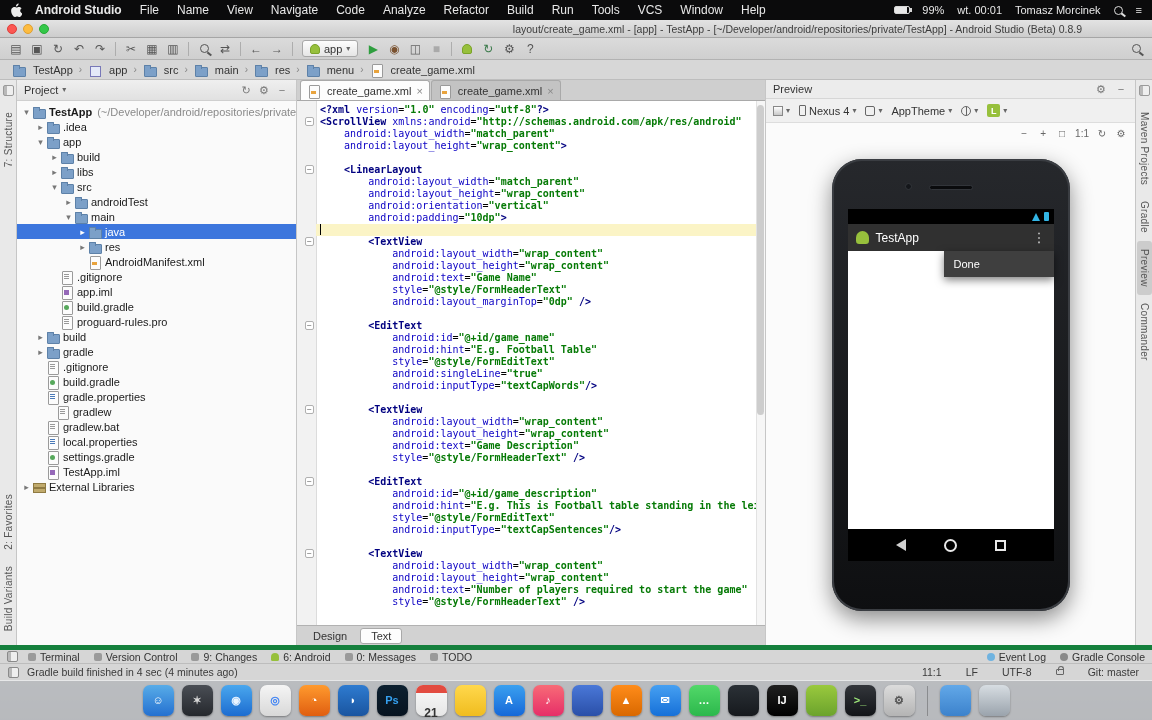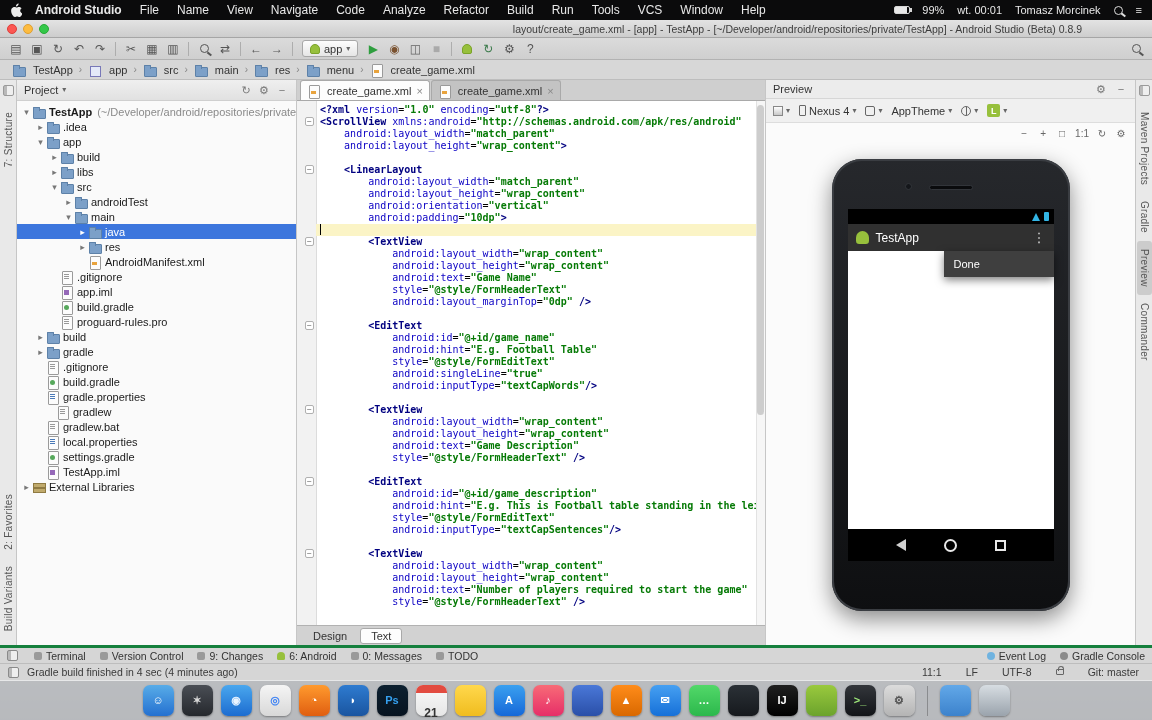--- a/index.html
+++ b/index.html
@@ -123,21 +123,21 @@
 .ptitle{color:#fff;font-size:12px;flex:1}
 .overflow{color:#ddd;font-size:13px}
 .pmenu{position:absolute;right:16px;top:92px;width:110px;height:26px;background:#3f3f3f;box-shadow:0 3px 8px rgba(0,0,0,.5);display:flex;align-items:center;z-index:2}
 .pmenu-item{color:#fff;font-size:11px;padding-left:10px}
 .pbody{flex:1;background:#fff}
 .pnav{height:32px;background:#000;display:flex;align-items:center;justify-content:center;gap:38px;flex:none}
 .nback{width:0;height:0;border-top:6px solid transparent;border-bottom:6px solid transparent;border-right:10px solid #e8e8e8;opacity:.9}
 .nhome{width:13px;height:13px;border:2px solid #e8e8e8;border-radius:50%}
 .nrecent{width:11px;height:11px;border:2px solid #e8e8e8}
 
-.toolwin{height:18px;background:#d6d6d6;border-top:3px solid #15803d;display:flex;align-items:center;font-size:10.5px;color:#333;padding:0 7px;gap:16px}
+.toolwin{height:18px;background:#d6d6d6;border-top:5px solid #15803d;display:flex;align-items:center;font-size:10.5px;color:#333;padding:0 7px;gap:10px}
 .twitem{display:flex;align-items:center;gap:4px;white-space:nowrap}
 .twico{width:8px;height:8px;border-radius:2px;background:#9a9a9a;display:inline-block}
 .twico.android{background:#97c03c;border-radius:50% 50% 20% 20%}
 .twico.event{background:#6fb3e0;border-radius:50%}
 .twico.gradle{background:#8a8a8a;border-radius:50%}
 .twgrid{width:11px;height:11px;border:1px solid #8a8a8a;border-radius:2px;background:linear-gradient(90deg,#b9b9b9 35%,#efefef 35%);flex:none}
 .twspace{flex:1}
 .statusbar{height:17px;background:#d6d6d6;border-top:1px solid #bdbdbd;display:flex;align-items:center;font-size:10.5px;color:#3a3a3a;padding:0 8px;gap:8px}
 .sbmsg{flex:1;white-space:nowrap;overflow:hidden}
 .sbright{display:flex;align-items:flex-start;gap:14px}

